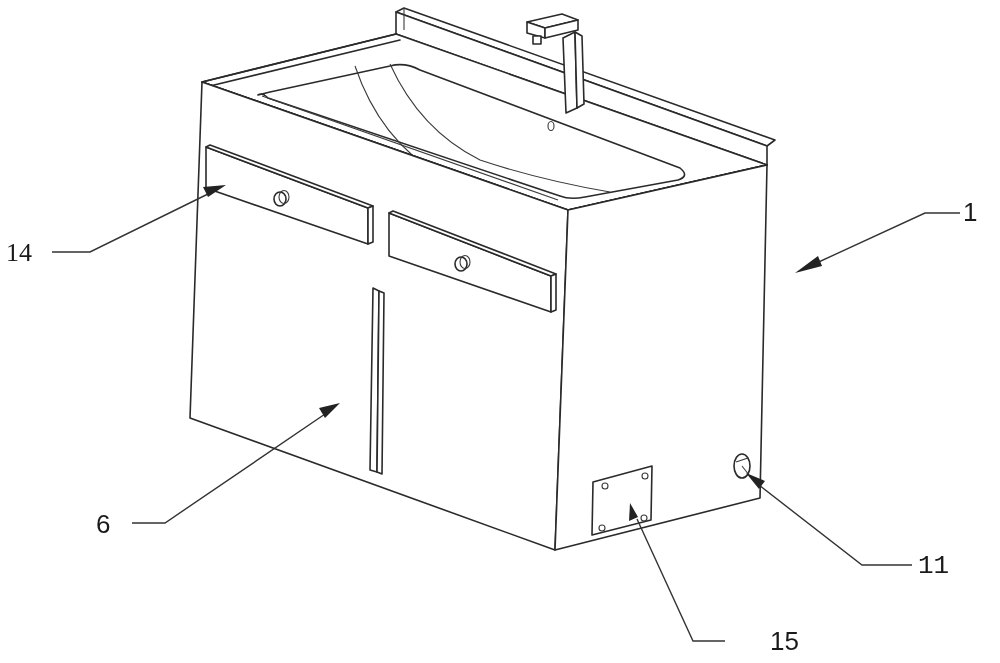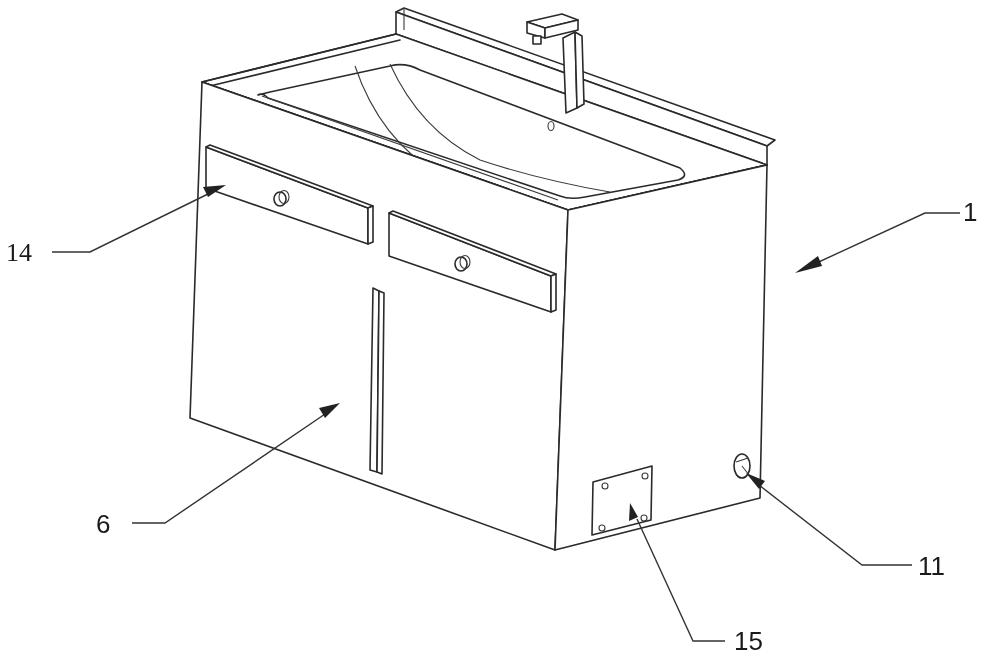--- a/index.html
+++ b/index.html
@@ -104,14 +104,14 @@
     <polygon points="630,503 629,521 638,517" fill="#222"></polygon>
 
     <polyline class="lead" points="912,565 862,565 755,482"></polyline>
     <polygon points="746,473 759,489 765,481" fill="#222"></polygon>
   </g>
 </svg>
 
 <div class="label" style="left:963px; top:199px;">1</div>
 <div class="label" style="left:6px; top:240px;font-family:Liberation Serif, serif;">14</div>
 <div class="label" style="left:96px; top:511px;">6</div>
-<div class="label" style="left:734px; top:628px;">15</div>
-<div class="label" style="left:918px; top:553px;">11</div>
+<div class="label" style="left:770px; top:628px;">15</div>
+<div class="label" style="left:918px; top:553px;font-family:Liberation Mono, monospace;">11</div>
 
 </body></html>

